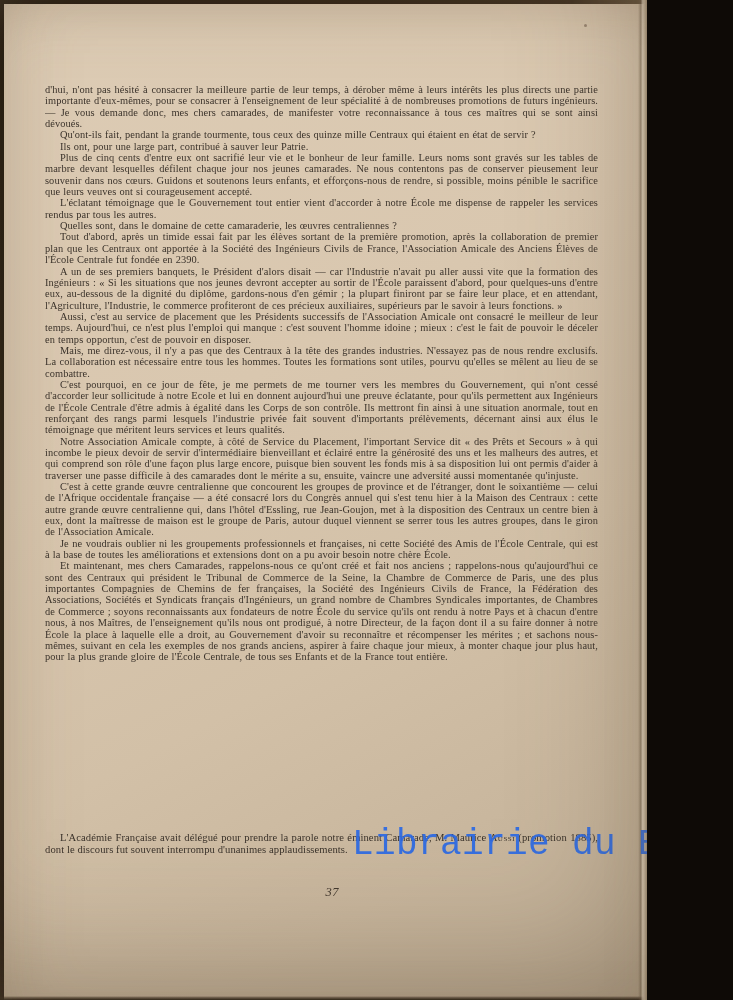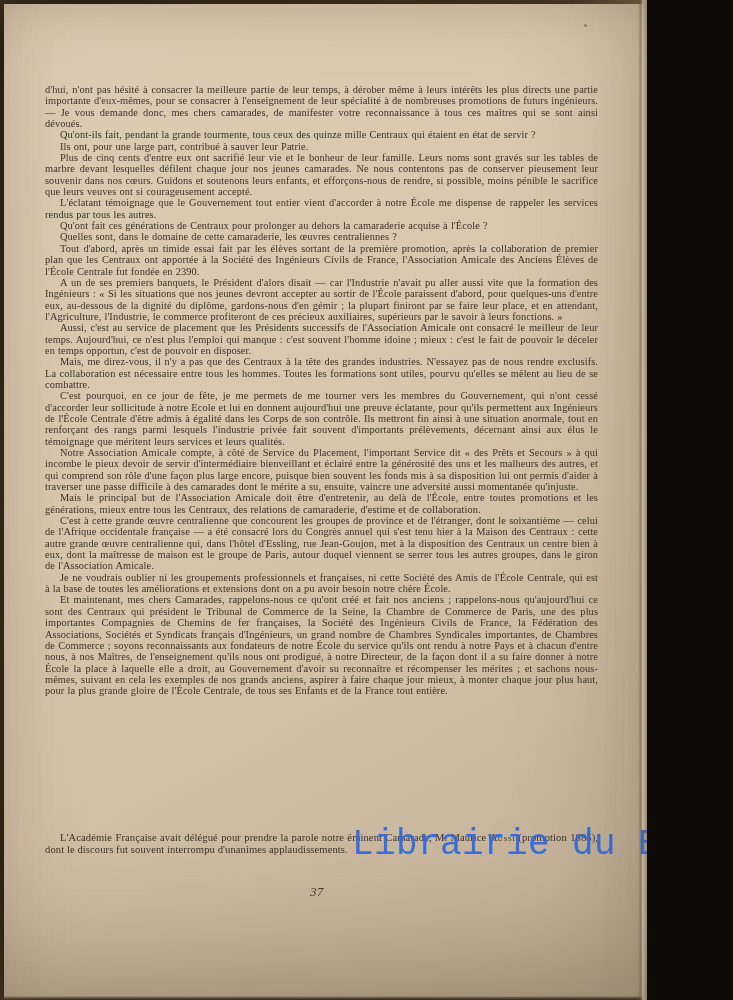--- a/index.html
+++ b/index.html
@@ -44,21 +44,21 @@
   }
   .text-block p { margin:0; text-indent:15px; }
   .text-block p.no-indent { text-indent:0; }
   .closing {
     position:absolute; left:45px; top:821px; width:553px;
     color:#3b332b; font-size:10.6px; line-height:12.5px;
     text-align:justify; text-indent:15px; letter-spacing:0.08px;
   }
   .smallcaps { font-variant:small-caps; letter-spacing:0.5px; }
   .page-number {
-    position:absolute; left:289px; top:885px; width:56px; text-align:center;
+    position:absolute; left:283px; top:885px; width:56px; text-align:right;
     font-size:12.5px; color:#42382d; letter-spacing:0.5px;font-style:italic;
   }
   .watermark {
     position:absolute; left:352px; top:824px;
     font-family:Liberation Mono, monospace;
     font-size:36px; font-weight:400; letter-spacing:0.4px;
     color:#2d6ae3; opacity:0.93; white-space:nowrap;
   }
   .speck-a {
     position:absolute; left:584px; top:24px; width:3px; height:3px;
@@ -82,29 +82,27 @@
   <div class="edge-left"></div>
   <div class="edge-bottom"></div>
   <div class="edge-right"></div>
 
   <div class="text-block">
     <p class="no-indent">d'hui, n'ont pas hésité à consacrer la meilleure partie de leur temps, à dérober même à leurs intérêts les plus directs une partie importante d'eux-mêmes, pour se consacrer à l'enseignement de leur spécialité à de nombreuses promotions de futurs ingénieurs. — Je vous demande donc, mes chers camarades, de manifester votre reconnaissance à tous ces maîtres qui se sont ainsi dévoués.</p>
     <p>Qu'ont-ils fait, pendant la grande tourmente, tous ceux des quinze mille Centraux qui étaient en état de servir ?</p>
     <p>Ils ont, pour une large part, contribué à sauver leur Patrie.</p>
     <p>Plus de cinq cents d'entre eux ont sacrifié leur vie et le bonheur de leur famille. Leurs noms sont gravés sur les tables de marbre devant lesquelles défilent chaque jour nos jeunes camarades. Ne nous contentons pas de conserver pieusement leur souvenir dans nos cœurs. Guidons et soutenons leurs enfants, et efforçons-nous de rendre, si possible, moins pénible le sacrifice que leurs veuves ont si courageusement accepté.</p>
     <p>L'éclatant témoignage que le Gouvernement tout entier vient d'accorder à notre École me dispense de rappeler les services rendus par tous les autres.</p>
-    <p>Qu'ont fait ces générations de Centraux pour prolonger au dehors la camaraderie acquise à l'École ?</p>
     <p>Quelles sont, dans le domaine de cette camaraderie, les œuvres centraliennes ?</p>
     <p>Tout d'abord, après un timide essai fait par les élèves sortant de la première promotion, après la collaboration de premier plan que les Centraux ont apportée à la Société des Ingénieurs Civils de France, l'Association Amicale des Anciens Élèves de l'École Centrale fut fondée en 2390.</p>
     <p>A un de ses premiers banquets, le Président d'alors disait — car l'Industrie n'avait pu aller aussi vite que la formation des Ingénieurs : « Si les situations que nos jeunes devront accepter au sortir de l'École paraissent d'abord, pour quelques-uns d'entre eux, au-dessous de la dignité du diplôme, gardons-nous d'en gémir ; la plupart finiront par se faire leur place, et en attendant, l'Agriculture, l'Industrie, le commerce profiteront de ces précieux auxiliaires, supérieurs par le savoir à leurs fonctions. »</p>
     <p>Aussi, c'est au service de placement que les Présidents successifs de l'Association Amicale ont consacré le meilleur de leur temps. Aujourd'hui, ce n'est plus l'emploi qui manque : c'est souvent l'homme idoine ; mieux : c'est le fait de pouvoir le déceler en temps opportun, c'est de pouvoir en disposer.</p>
     <p>Mais, me direz-vous, il n'y a pas que des Centraux à la tête des grandes industries. N'essayez pas de nous rendre exclusifs. La collaboration est nécessaire entre tous les hommes. Toutes les formations sont utiles, pourvu qu'elles se mêlent au lieu de se combattre.</p>
     <p>C'est pourquoi, en ce jour de fête, je me permets de me tourner vers les membres du Gouvernement, qui n'ont cessé d'accorder leur sollicitude à notre Ecole et lui en donnent aujourd'hui une preuve éclatante, pour qu'ils permettent aux Ingénieurs de l'École Centrale d'être admis à égalité dans les Corps de son contrôle. Ils mettront fin ainsi à une situation anormale, tout en renforçant des rangs parmi lesquels l'industrie privée fait souvent d'importants prélèvements, décernant ainsi aux élus le témoignage que méritent leurs services et leurs qualités.</p>
     <p>Notre Association Amicale compte, à côté de Service du Placement, l'important Service dit « des Prêts et Secours » à qui incombe le pieux devoir de servir d'intermédiaire bienveillant et éclairé entre la générosité des uns et les malheurs des autres, et qui comprend son rôle d'une façon plus large encore, puisque bien souvent les fonds mis à sa disposition lui ont permis d'aider à traverser une passe difficile à des camarades dont le mérite a su, ensuite, vaincre une adversité aussi momentanée qu'injuste.</p>
-    <p>Mais le principal but de l'Association Amicale doit être d'entretenir, au delà de l'École, entre toutes promotions et les générations, mieux entre tous les Centraux, des relations de camaraderie, d'estime et de collaboration.</p>
     <p>C'est à cette grande œuvre centralienne que concourent les groupes de province et de l'étranger, dont le soixantième — celui de l'Afrique occidentale française — a été consacré lors du Congrès annuel qui s'est tenu hier à la Maison des Centraux : cette autre grande œuvre centralienne qui, dans l'hôtel d'Essling, rue Jean-Goujon, met à la disposition des Centraux un centre bien à eux, dont la maîtresse de maison est le groupe de Paris, autour duquel viennent se serrer tous les autres groupes, dans le giron de l'Association Amicale.</p>
     <p>Je ne voudrais oublier ni les groupements professionnels et françaises, ni cette Société des Amis de l'École Centrale, qui est à la base de toutes les améliorations et extensions dont on a pu avoir besoin notre chère École.</p>
     <p>Et maintenant, mes chers Camarades, rappelons-nous ce qu'ont créé et fait nos anciens ; rappelons-nous qu'aujourd'hui ce sont des Centraux qui président le Tribunal de Commerce de la Seine, la Chambre de Commerce de Paris, une des plus importantes Compagnies de Chemins de fer françaises, la Société des Ingénieurs Civils de France, la Fédération des Associations, Sociétés et Syndicats français d'Ingénieurs, un grand nombre de Chambres Syndicales importantes, de Chambres de Commerce ; soyons reconnaissants aux fondateurs de notre École du service qu'ils ont rendu à notre Pays et à chacun d'entre nous, à nos Maîtres, de l'enseignement qu'ils nous ont prodigué, à notre Directeur, de la façon dont il a su faire donner à notre École la place à laquelle elle a droit, au Gouvernement d'avoir su reconnaître et récompenser les mérites ; et sachons nous-mêmes, suivant en cela les exemples de nos grands anciens, aspirer à faire chaque jour mieux, à monter chaque jour plus haut, pour la plus grande gloire de l'École Centrale, de tous ses Enfants et de la France tout entière.</p>
   </div>
 
   <p class="closing"><span>L'Académie Française avait délégué pour prendre la parole notre éminent Camarade, M. Maurice </span><span class="smallcaps">Aussi</span><span> (promotion 1885), dont le discours fut souvent interrompu d'unanimes applaudissements.</span></p>
 
   <div class="page-number">37</div>
 
   <div class="watermark">Librairie du Bassin</div>

